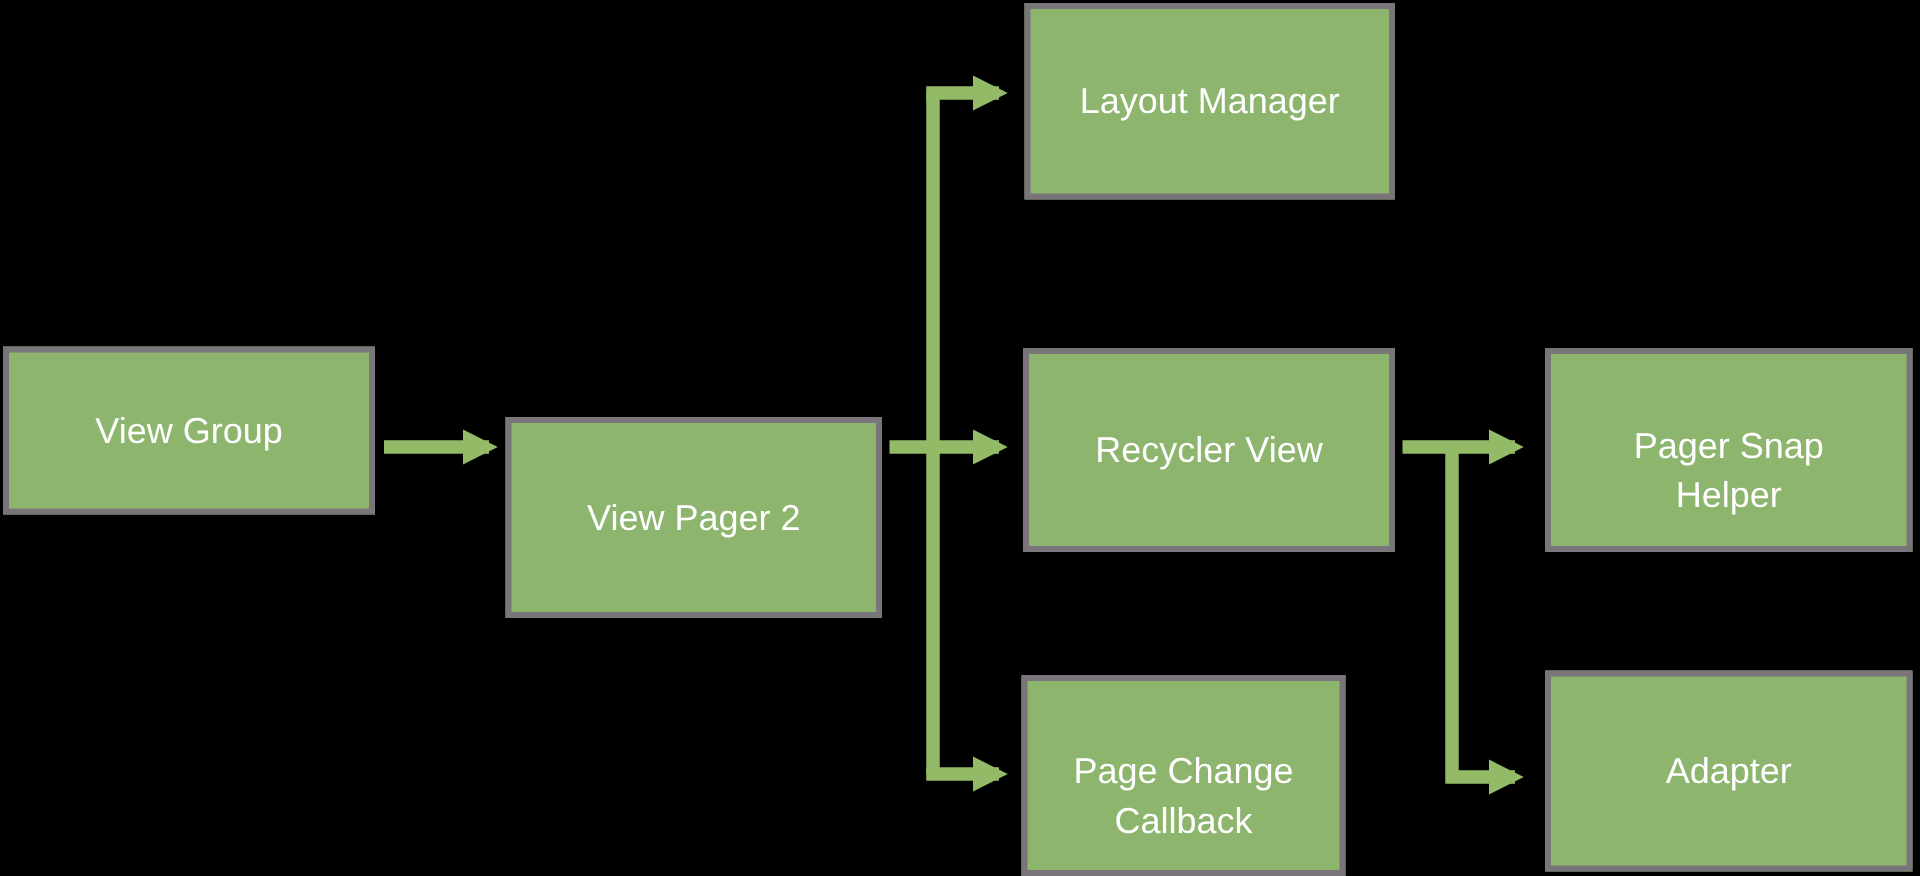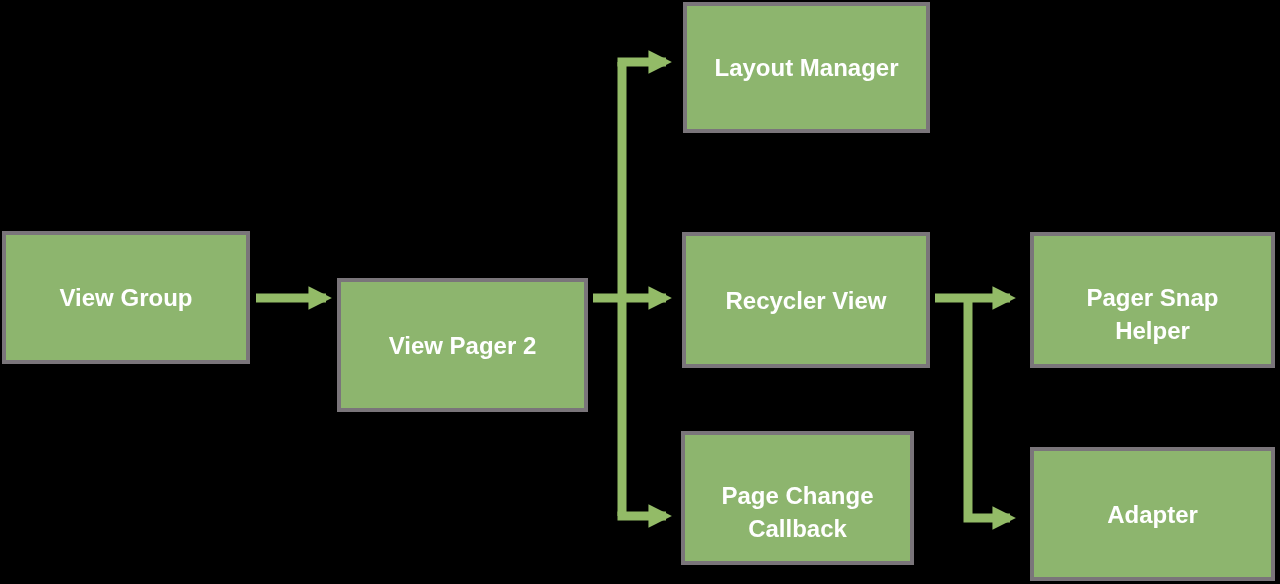--- a/index.html
+++ b/index.html
@@ -14,31 +14,31 @@
   .link{stroke:var(--arrow,#93bb67);stroke-width:9;fill:none;stroke-linejoin:miter;}
   .arrowhead{fill:var(--arrow,#93bb67);stroke:none;}
   .node{
     position:absolute;
     box-sizing:border-box;
     background:var(--node-fill,#8db56e);
     border:4px solid var(--node-border,#7a757a);
     display:flex;align-items:center;justify-content:center;
     text-align:center;
     color:var(--text,#ffffff);
-    font-weight:bold;
+    font-weight:normal;
     font-size:24px;
     line-height:33px;
   }
   .node .lbl{white-space:nowrap;}
   .node.wrap .lbl{white-space:normal;max-width:175px;margin-top:28px;}
-  .n-view-group          {left:2px;   top:231px; width:248px; height:133px;}
+  .n-view-group          {left:2px;   top:231px; width:248px; height:112px;}
   .n-view-pager-2        {left:337px; top:231px; width:251px; height:134px;margin-top:47px;}
   .n-layout-manager      {left:683px; top:2px;   width:247px; height:131px;}
   .n-recycler-view       {left:682px; top:232px; width:248px; height:136px;text-align:right;}
-  .n-page-change-callback{left:681px; top:431px; width:233px; height:134px;}
+  .n-page-change-callback{left:681px; top:450px; width:216px; height:134px;}
   .n-pager-snap-helper   {left:1030px;top:232px; width:245px; height:136px;}
   .n-adapter             {left:1030px;top:447px; width:245px; height:134px;}
 </style>
 </head>
 <body>
 
 <div id="canvas">
 
   <svg id="connectors" width="1280" height="584" viewBox="0 0 1280 584" aria-hidden="true">
     <defs>

